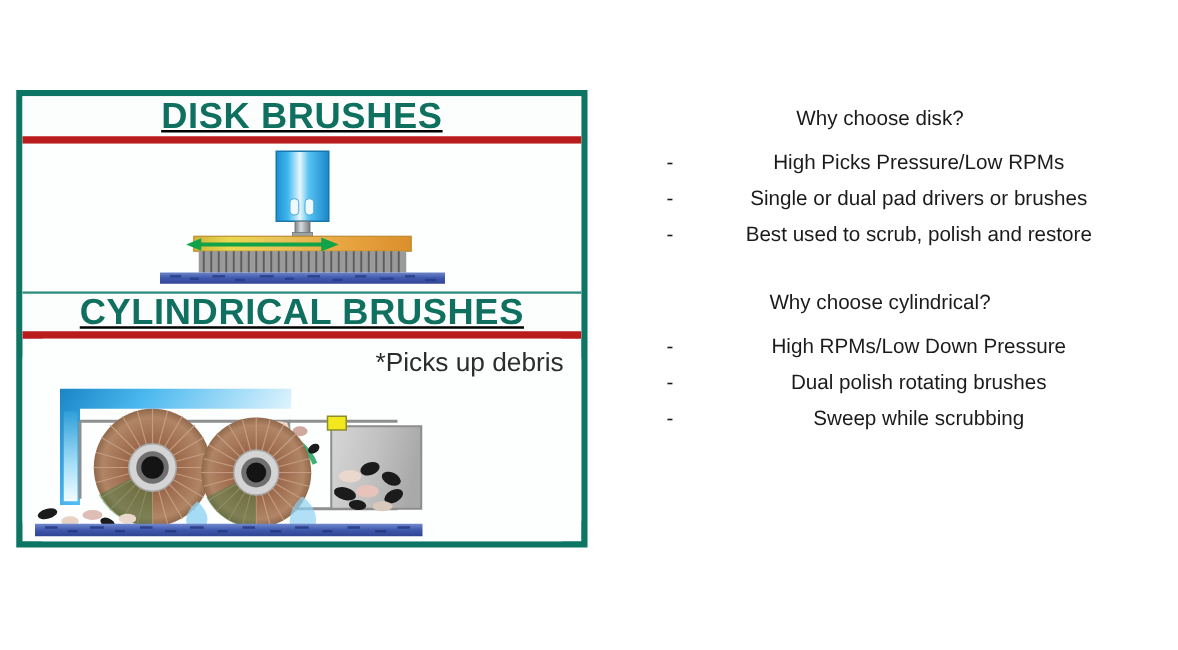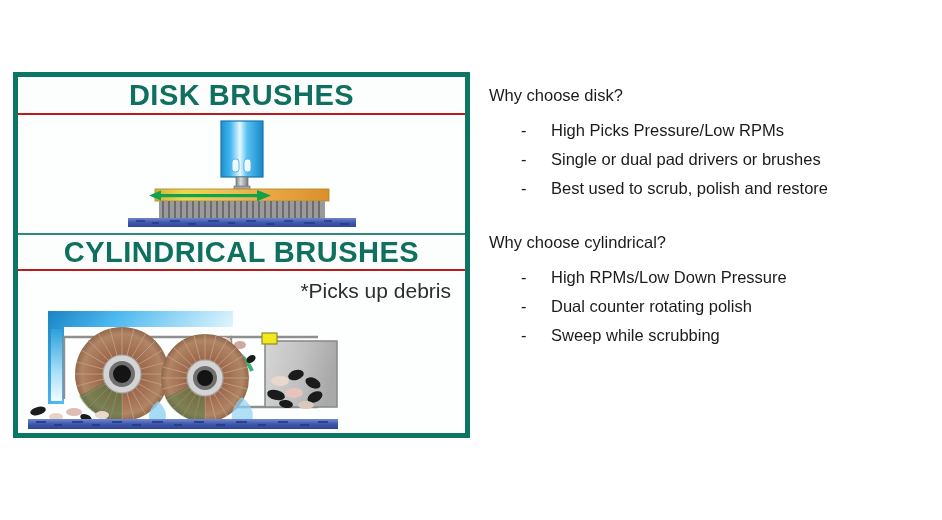--- a/index.html
+++ b/index.html
@@ -29,22 +29,23 @@
     background: #fdfeff;
     box-sizing: border-box;
   }
 
   .panel-header {
     height: 38px;
     display: flex;
     align-items: center;
     justify-content: center;
     background: #fcfefe;
-    border-bottom: 2px solid #b91c1c;
+    border-bottom: 6px solid #b91c1c;
     box-sizing: border-box;
+    text-decoration: underline;
   }
   .panel-header .title-text {
     color: #10705f;
     font-weight: bold;
     font-size: 29px;
     letter-spacing: 0.5px;
     font-family: "Liberation Sans", sans-serif;
     white-space: nowrap;
   }
   #cylindrical-header { border-top: 2px solid #2f8c7c; }
@@ -73,20 +74,21 @@
     white-space: nowrap;
     z-index: 6;
   }
 
   
   #text-column {
     position: absolute;
     left: 489px;
     top: 85px;
     width: 430px;
+    text-align: center;
   }
   .section { margin: 0; }
   #cyl-section { margin-top: 33px; }
 
   .section-question {
     font-size: 16.5px;
     color: #1b1b1b;
     font-family: "Liberation Sans", sans-serif;
     line-height: 20px;
     margin: 0;
@@ -439,21 +441,21 @@
 
     <div class="section" id="cyl-section">
       <p class="section-question">Why choose cylindrical?</p>
       <ul class="bullet-list">
         <li class="bullet-item">
           <span class="bullet-dash">-</span>
           <span class="bullet-text">High RPMs/Low Down Pressure</span>
         </li>
         <li class="bullet-item">
           <span class="bullet-dash">-</span>
-          <span class="bullet-text">Dual counter rotating polish</span>
+          <span class="bullet-text">Dual polish rotating brushes</span>
         </li>
         <li class="bullet-item">
           <span class="bullet-dash">-</span>
           <span class="bullet-text">Sweep while scrubbing</span>
         </li>
       </ul>
     </div>
   </div>
 </div>
 

